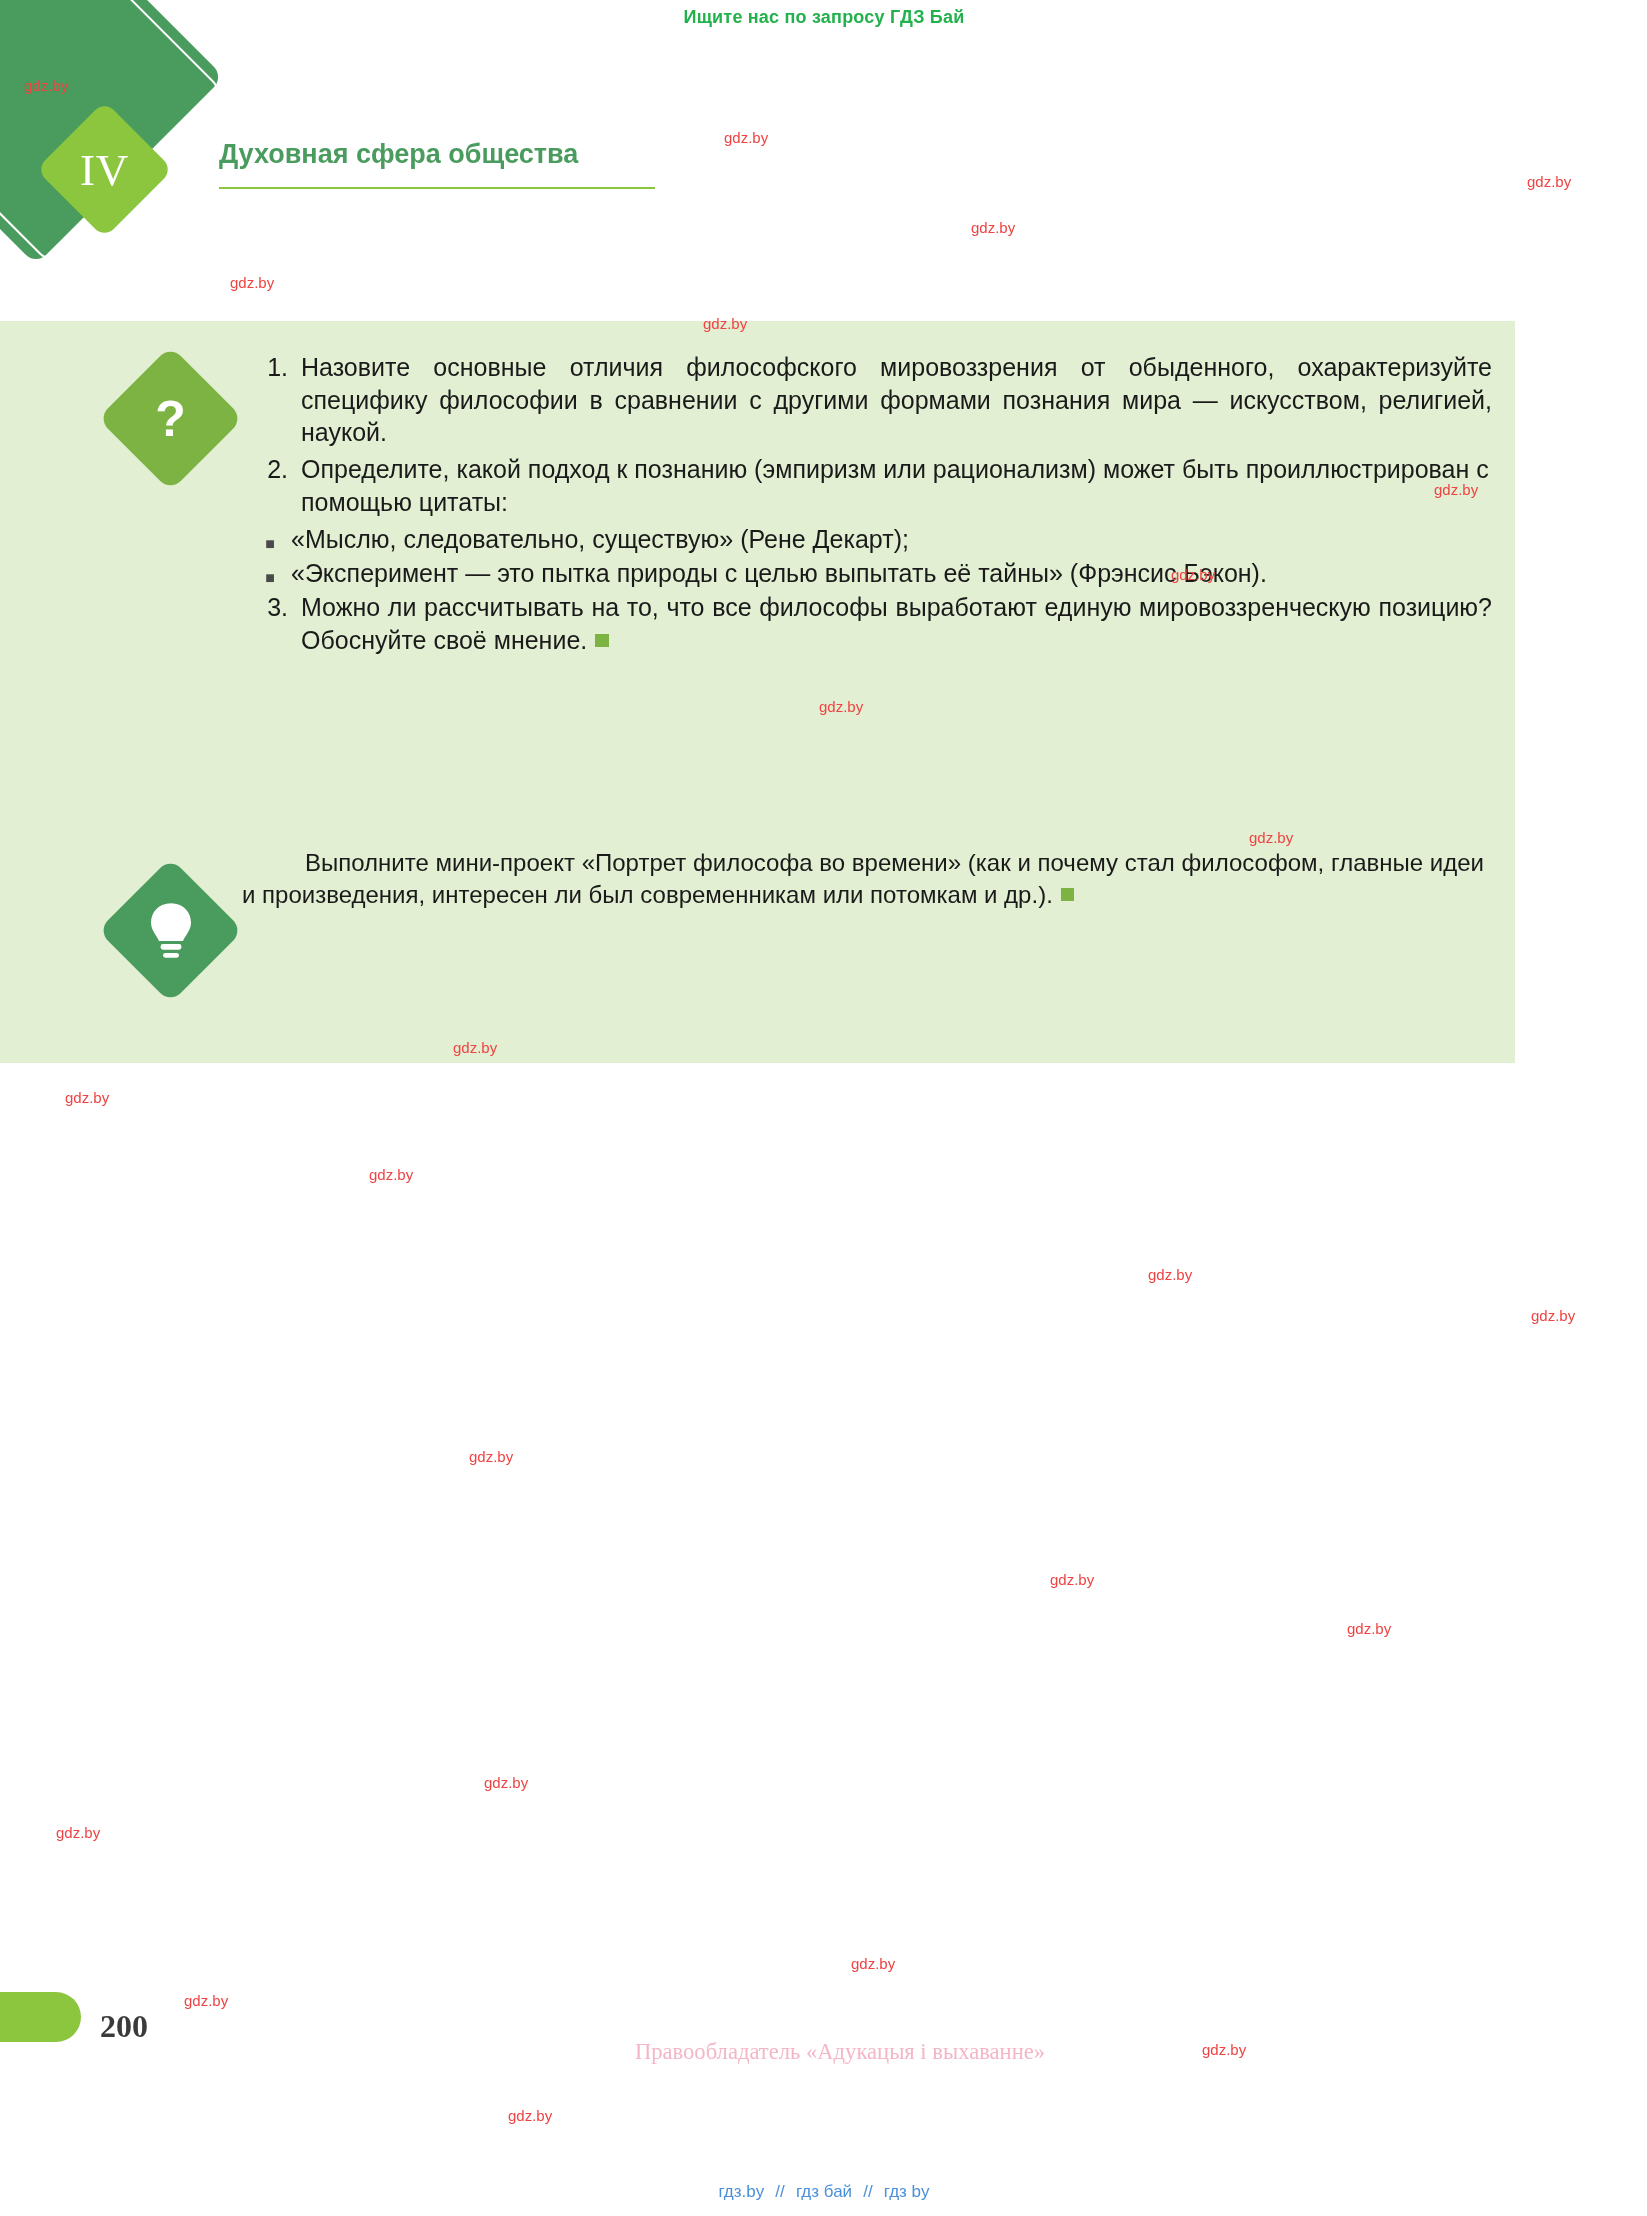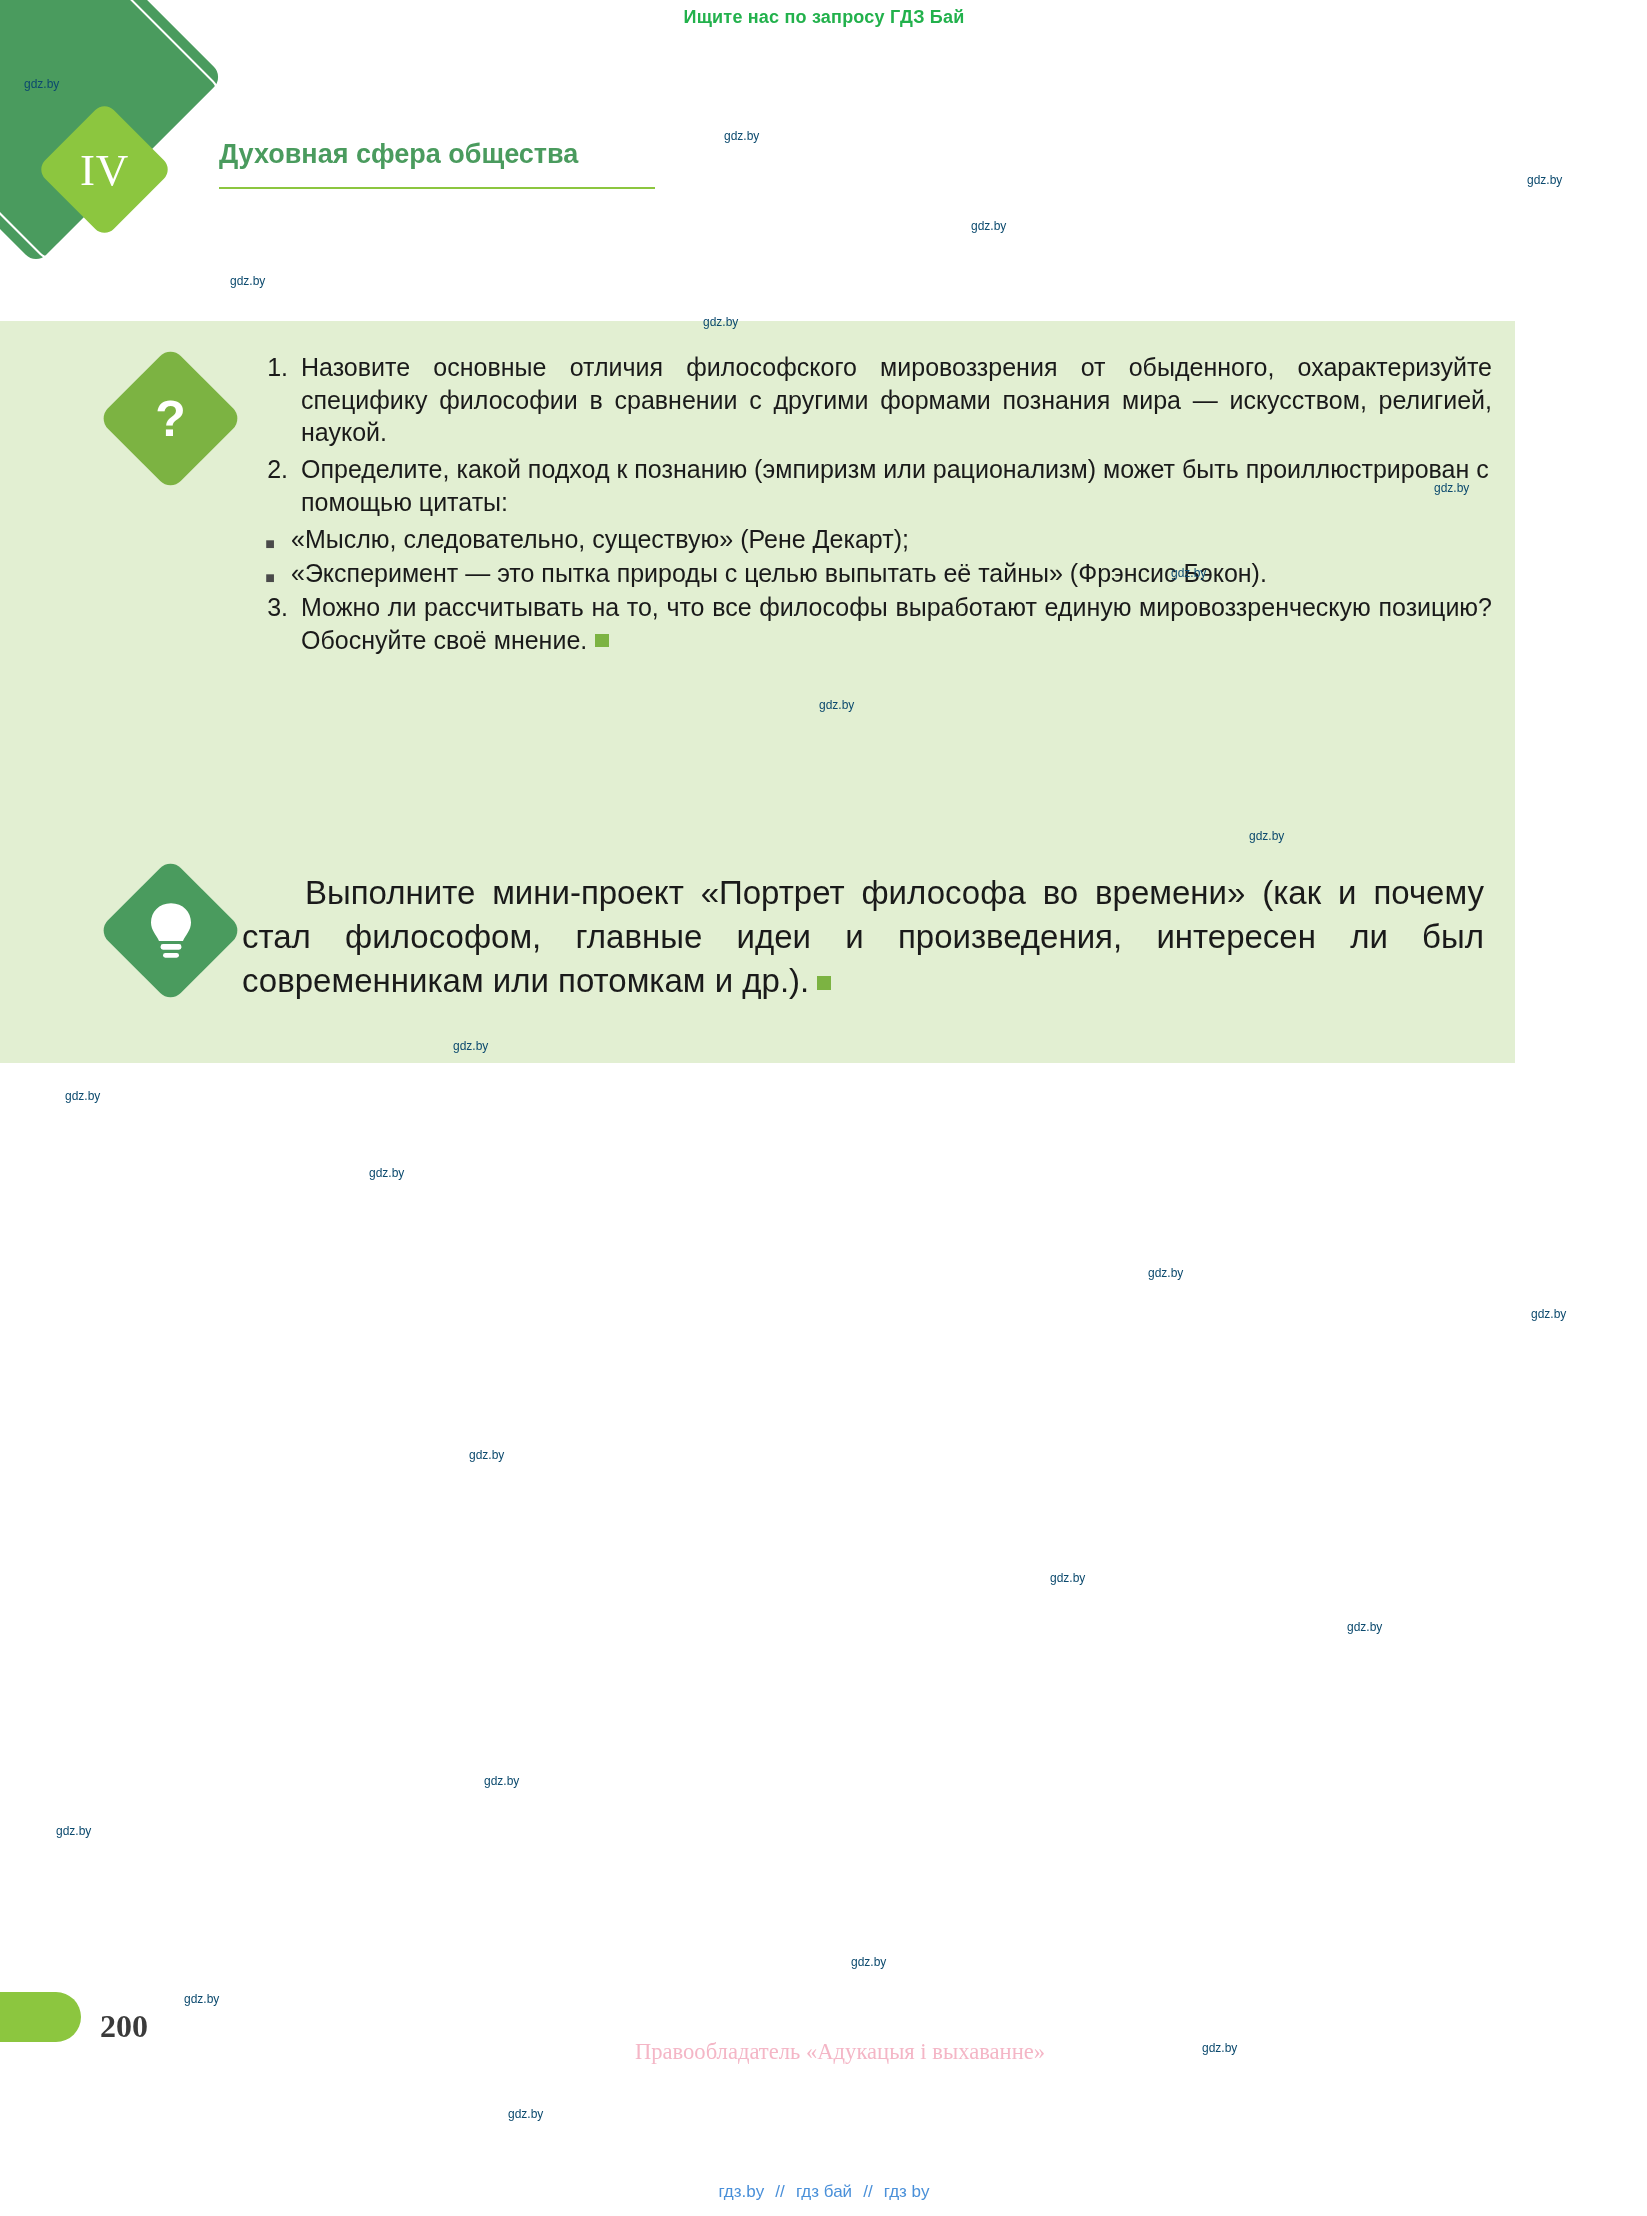--- a/index.html
+++ b/index.html
@@ -191,24 +191,24 @@
     display: inline-block;
     width: 13.7px;
     height: 13.7px;
     background: #7cb342;
     margin-left: 8px;
     vertical-align: 1.6px;
   }
 
   .project-text {
     position: absolute;
-    top: 871px;
+    top: 847px;
     left: 242px;
     width: 1242px;
-    font-size: 33px;
+    font-size: 24px;
     line-height: 1.33;
     color: #1a1a1a;
     text-align: justify;
     text-indent: 63px;
   }
 
   
   .page-tab {
     position: absolute;
     left: 0;
@@ -245,22 +245,22 @@
     text-align: center;
     font-size: 17px;
     color: #4a90d9;
     margin-top: 25px;
   }
   .bottom-links span { margin: 0 3.2px; }
 
   
   .wm {
     position: absolute;
-    font-size: 12px;
-    color: #0c4a6e;
+    font-size: 15px;
+    color: #ef4444;
     font-family: "Liberation Sans", sans-serif;
     white-space: nowrap;
     pointer-events: none;
   }
 </style>
 </head>
 <body>
 
 <div class="top-banner">Ищите нас по запросу ГДЗ Бай</div>
 

